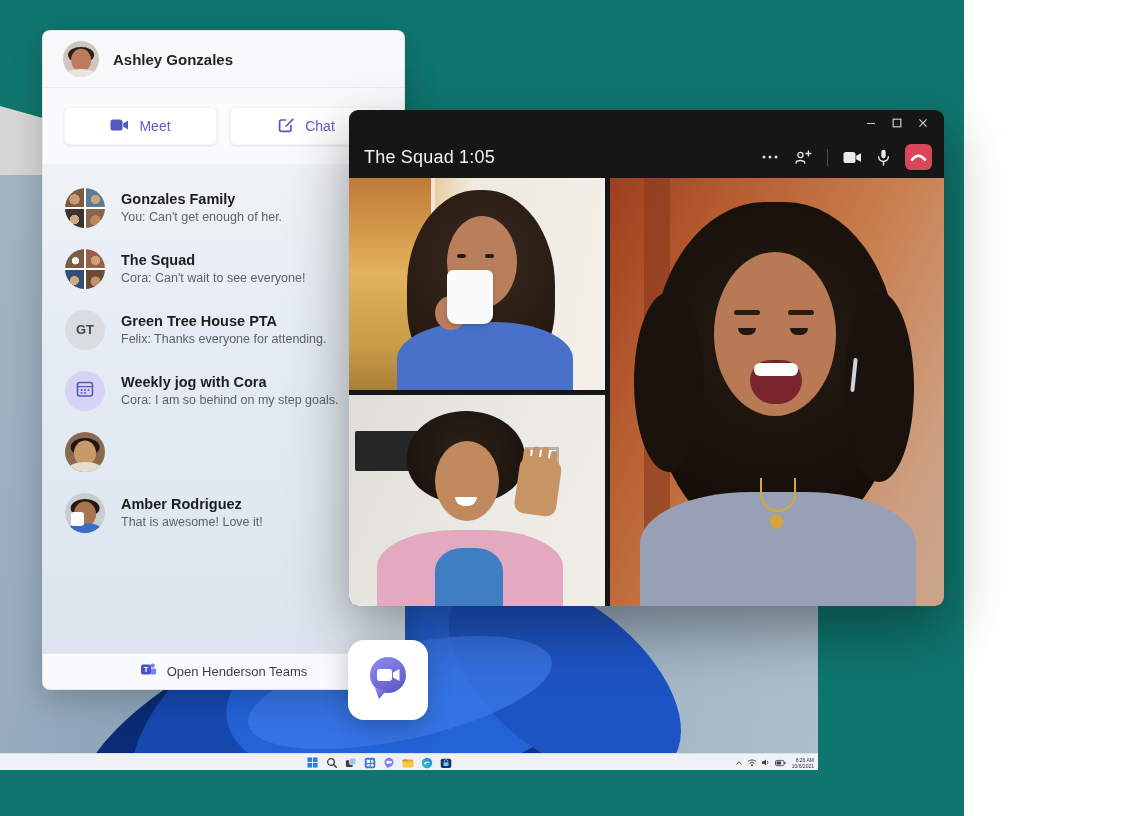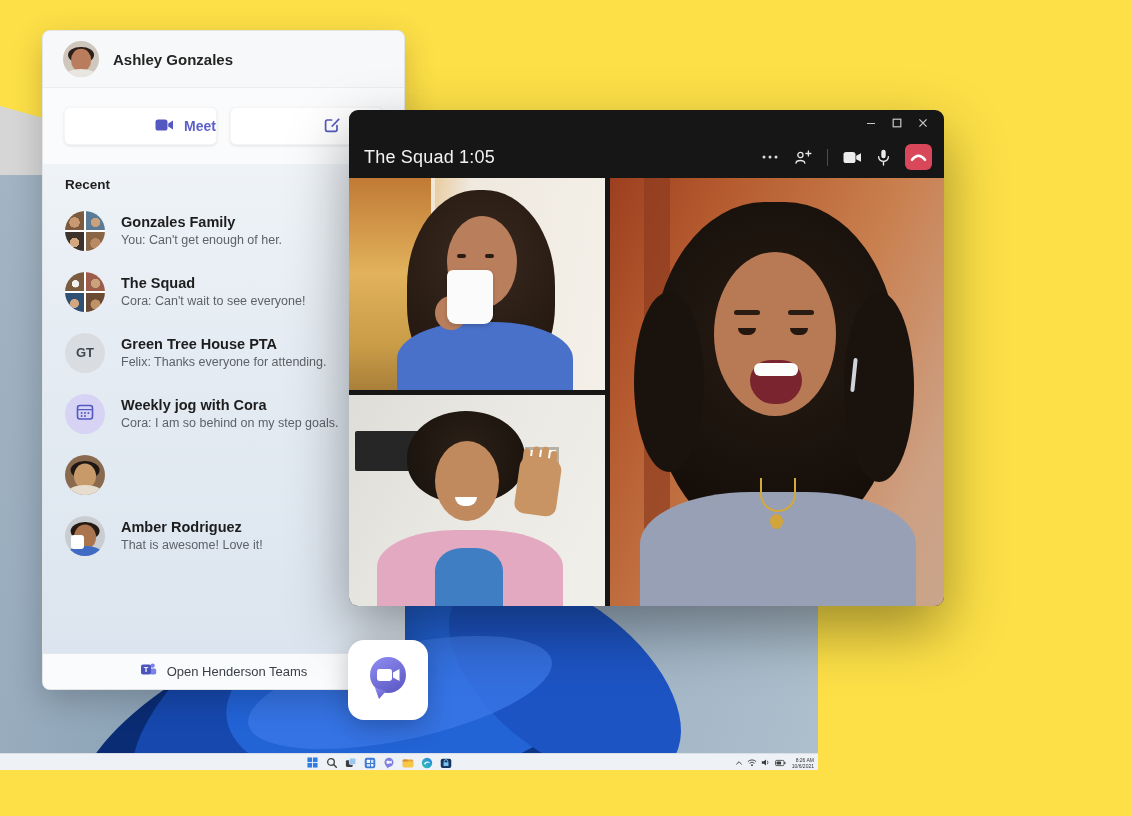--- a/index.html
+++ b/index.html
@@ -1,18 +1,18 @@
 <!DOCTYPE html>
 <html><head>
 <meta charset="utf-8">
 <style>
   * { margin:0; padding:0; box-sizing:border-box; }
   html,body { width:1132px; height:816px; background:#ffffff;
     font-family:"Liberation Sans","DejaVu Sans",sans-serif; overflow:hidden; }
-  .stage { position:relative; width:1132px; height:816px; background:#fde047; }
+  .stage { position:relative; width:964px; height:816px; background:#0f766e; }
 
   
   .gray-wedge { position:absolute; left:0; top:106px; width:240px; height:70px;
     background:#d6d6d6; clip-path:polygon(0 0,100% 96%,100% 100%,0 100%); }
 
   .desktop { position:absolute; left:0; top:175px; width:818px; height:595px; z-index:1; }
   .wallpaper { position:absolute; left:0; top:0; width:818px; height:578px; overflow:hidden;
     background:linear-gradient(105deg,#a3b4c3 0%,#8da4b8 30%,#93aabe 55%,#a2b5c6 78%,#adbfcc 100%); }
   .petal { position:absolute; border-radius:50%; }
   .p1 { left:60px; top:438px; width:580px; height:270px; background:#0a2c74; transform:rotate(-18deg); }
@@ -34,22 +34,22 @@
 
   
   .panel { position:absolute; left:42px; top:30px; width:363px; height:660px; z-index:2;
     background:#f5f6f8; border-radius:8px; overflow:hidden;
     border:1px solid rgba(0,0,0,.07); box-shadow:0 10px 32px rgba(0,0,0,.20); }
   .panel-header { height:57px; display:flex; align-items:center; gap:14px; padding-left:20px;
     background:#f7f8f9; border-bottom:1px solid #ebedef; }
   .panel-header .name { font-size:15px; font-weight:700; color:#242424; }
   .btn-row { height:76px; background:#fafbfc; display:flex; gap:13px; padding:19px 21px; }
   .tbtn { flex:1; height:38px; background:#ffffff; border:1px solid rgba(0,0,0,.04); border-radius:6px;
-    box-shadow:0 1px 3px rgba(0,0,0,.10); display:flex; align-items:center; justify-content:flex-end;
-    gap:10px; color:#5b5fc7; font-size:14px; font-weight:700; cursor:pointer; }
+    box-shadow:0 1px 3px rgba(0,0,0,.10); display:flex; align-items:center; justify-content:center;
+    gap:10px; color:#5b5fc7; font-size:14px; font-weight:400; cursor:pointer; }
   .list { position:absolute; left:0; top:133px; right:0; bottom:36px; padding-top:13px;
     background:linear-gradient(180deg,#eff3f7 0%,#e5ecf3 35%,#dce5ef 100%); }
   .recent { margin:0 0 8px 22px; font-size:13.5px; font-weight:700; color:#1f1f1f; }
   .row { height:61px; display:flex; align-items:center; gap:16px; padding:0 14px 0 22px; cursor:pointer; }
   .rname { font-size:14.5px; font-weight:600; color:#1d1d1d; line-height:17px; }
   .rprev { font-size:12.5px; color:#5d6269; line-height:15px; margin-top:2px; }
 
   
   .av { width:40px; height:40px; border-radius:50%; flex-shrink:0; overflow:hidden; position:relative; }
   .av-sm { width:36px; height:36px; }
@@ -305,21 +305,20 @@
           <svg width="17" height="17" viewBox="0 0 17 17">
               <path d="M13 9.5 V13.6 a1.8 1.8 0 0 1 -1.8 1.8 H3.4 A1.8 1.8 0 0 1 1.6 13.6 V5.8 A1.8 1.8 0 0 1 3.4 4 h4.2" fill="none" stroke="#5558c0" stroke-width="1.7" stroke-linecap="round"></path>
               <path d="M7 10.2 L14.6 2.2 L15.8 3.4 L8.4 11 Z" fill="#5558c0"></path>
             </svg>
         </span>
         <span>Chat</span>
       </div>
     </div>
 
     <div class="list">
-      <div class="recent">Recent</div>
 
       <div class="row">
         <div class="av av-group gf">
             <i class="qa"></i>
             <i class="qb"></i>
             <i class="qc"></i>
             <i class="qd"></i>
           </div>
         <div>
           <div class="rname">Gonzales Family</div>

